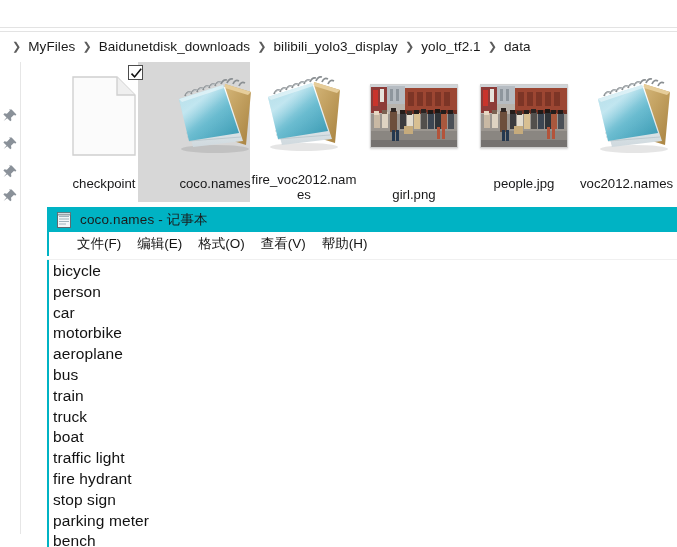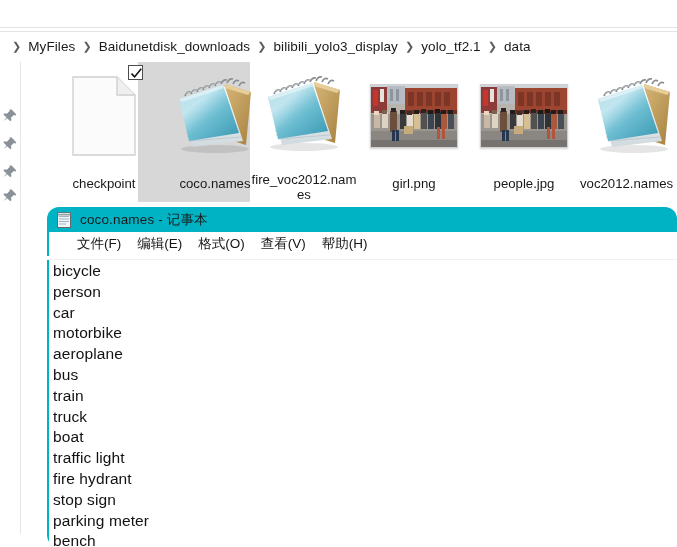--- a/index.html
+++ b/index.html
@@ -158,21 +158,20 @@
   }
   .thumb svg { display: block; }
 
   
   .notepad {
     position: absolute;
     left: 47px; top: 207px;
     width: 630px; height: 340px;
     background: #ffffff;
     overflow: hidden;
-    border-radius: 12px;
   }
   .np-titlebar {
     height: 25px;
     background: #00b3c4;
     display: flex;
     align-items: center;
     padding-left: 10px;
   }
   .np-title-icon {
     width: 14px; height: 16px;
@@ -405,21 +404,21 @@
               <path d="M19 18 q2 -4 5 -3"></path>
               <path d="M25 16 q2 -4 5 -3"></path>
               <path d="M31 14 q2 -4 5 -3"></path>
               <path d="M37 12 q2 -4 5 -3"></path>
               <path d="M43 10 q2 -4 5 -3"></path>
             </g>
           </svg>
         </div>
         <div class="file-label">fire_voc2012.names</div>
       </div>
-      <div class="file-item" style="left: 334px;">
+      <div class="file-item" style="left: 334px; justify-content: space-between;">
         <div class="file-icon-wrap">
           <div class="thumb">
             <svg width="86" height="62" viewBox="0 0 86 62">
               <rect x="0" y="0" width="86" height="8" fill="#cfd4d8"></rect>
               <rect x="0" y="2" width="16" height="26" fill="#8d3b38"></rect>
               <rect x="2" y="5" width="5" height="16" fill="#c9342c"></rect>
               <rect x="9" y="4" width="4" height="13" fill="#e6e2dc"></rect>
               <rect x="16" y="1" width="18" height="18" fill="#b6bcc2"></rect>
               <rect x="19" y="4" width="3" height="12" fill="#8e969d"></rect>
               <rect x="25" y="4" width="3" height="12" fill="#8e969d"></rect>

